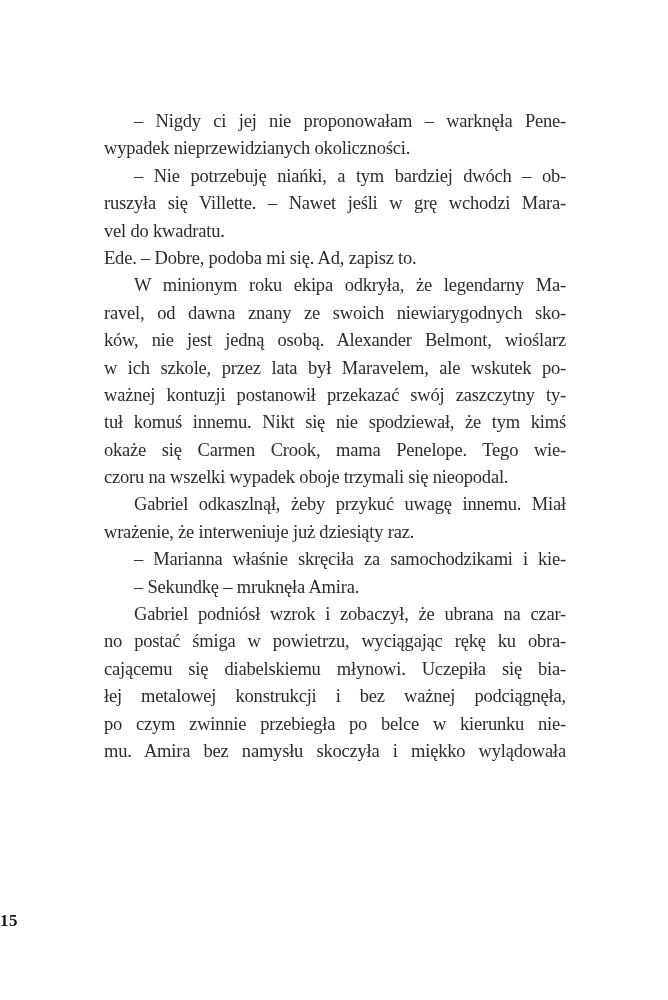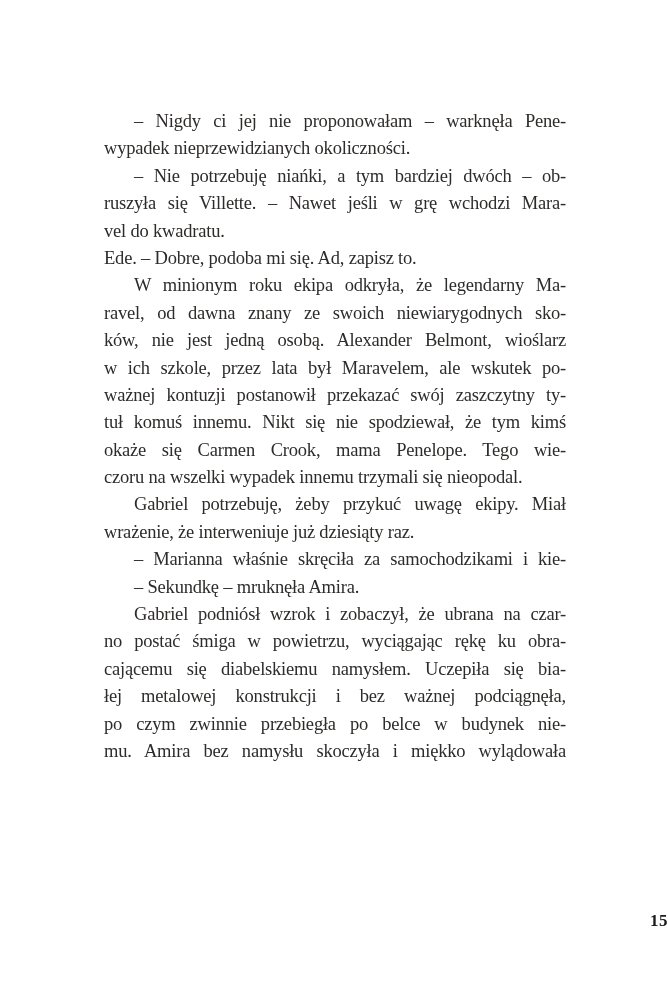--- a/index.html
+++ b/index.html
@@ -40,21 +40,21 @@
     text-align-last: left;
   }
   .line.indent {
     text-indent: 30px;
   }
   .page-number {
     position: absolute;
     top: 911px;
     left: 0;
     width: 668px;
-    text-align: right;
+    text-align: left;
     font-size: 17px;
     font-weight: bold;
     letter-spacing: 0.5px;
     color: #1c1b1a;
   }
 </style>
 </head>
 <body>
 
 <main class="page">
@@ -65,27 +65,27 @@
     <div class="line">ruszyła się Villette. – Nawet jeśli w grę wchodzi Mara-</div>
     <div class="line last">vel do kwadratu.</div>
     <div class="line last">Ede. – Dobre, podoba mi się. Ad, zapisz to.</div>
     <div class="line indent">W minionym roku ekipa odkryła, że legendarny Ma-</div>
     <div class="line">ravel, od dawna znany ze swoich niewiarygodnych sko-</div>
     <div class="line">ków, nie jest jedną osobą. Alexander Belmont, wioślarz</div>
     <div class="line">w ich szkole, przez lata był Maravelem, ale wskutek po-</div>
     <div class="line">ważnej kontuzji postanowił przekazać swój zaszczytny ty-</div>
     <div class="line">tuł komuś innemu. Nikt się nie spodziewał, że tym kimś</div>
     <div class="line">okaże się Carmen Crook, mama Penelope. Tego wie-</div>
-    <div class="line last">czoru na wszelki wypadek innemu trzymali się nieopodal.</div>
-    <div class="line indent">Gabriel potrzebuję, żeby przykuć uwagę ekipy. Miał</div>
+    <div class="line last">czoru na wszelki wypadek oboje trzymali się nieopodal.</div>
+    <div class="line indent">Gabriel odkaszlnął, żeby przykuć uwagę innemu. Miał</div>
     <div class="line last">wrażenie, że interweniuje już dziesiąty raz.</div>
     <div class="line indent">– Marianna właśnie skręciła za samochodzikami i kie-</div>
     <div class="line indent last">– Sekundkę – mruknęła Amira.</div>
     <div class="line indent">Gabriel podniósł wzrok i zobaczył, że ubrana na czar-</div>
     <div class="line">no postać śmiga w powietrzu, wyciągając rękę ku obra-</div>
-    <div class="line">cającemu się diabelskiemu namysłem. Uczepiła się bia-</div>
+    <div class="line">cającemu się diabelskiemu młynowi. Uczepiła się bia-</div>
     <div class="line">łej metalowej konstrukcji i bez ważnej podciągnęła,</div>
-    <div class="line">po czym zwinnie przebiegła po belce w budynek nie-</div>
+    <div class="line">po czym zwinnie przebiegła po belce w kierunku nie-</div>
     <div class="line">mu. Amira bez namysłu skoczyła i miękko wylądowała</div>
   </section>
 
   <div class="page-number">15</div>
 </main>
 
 </body></html>

